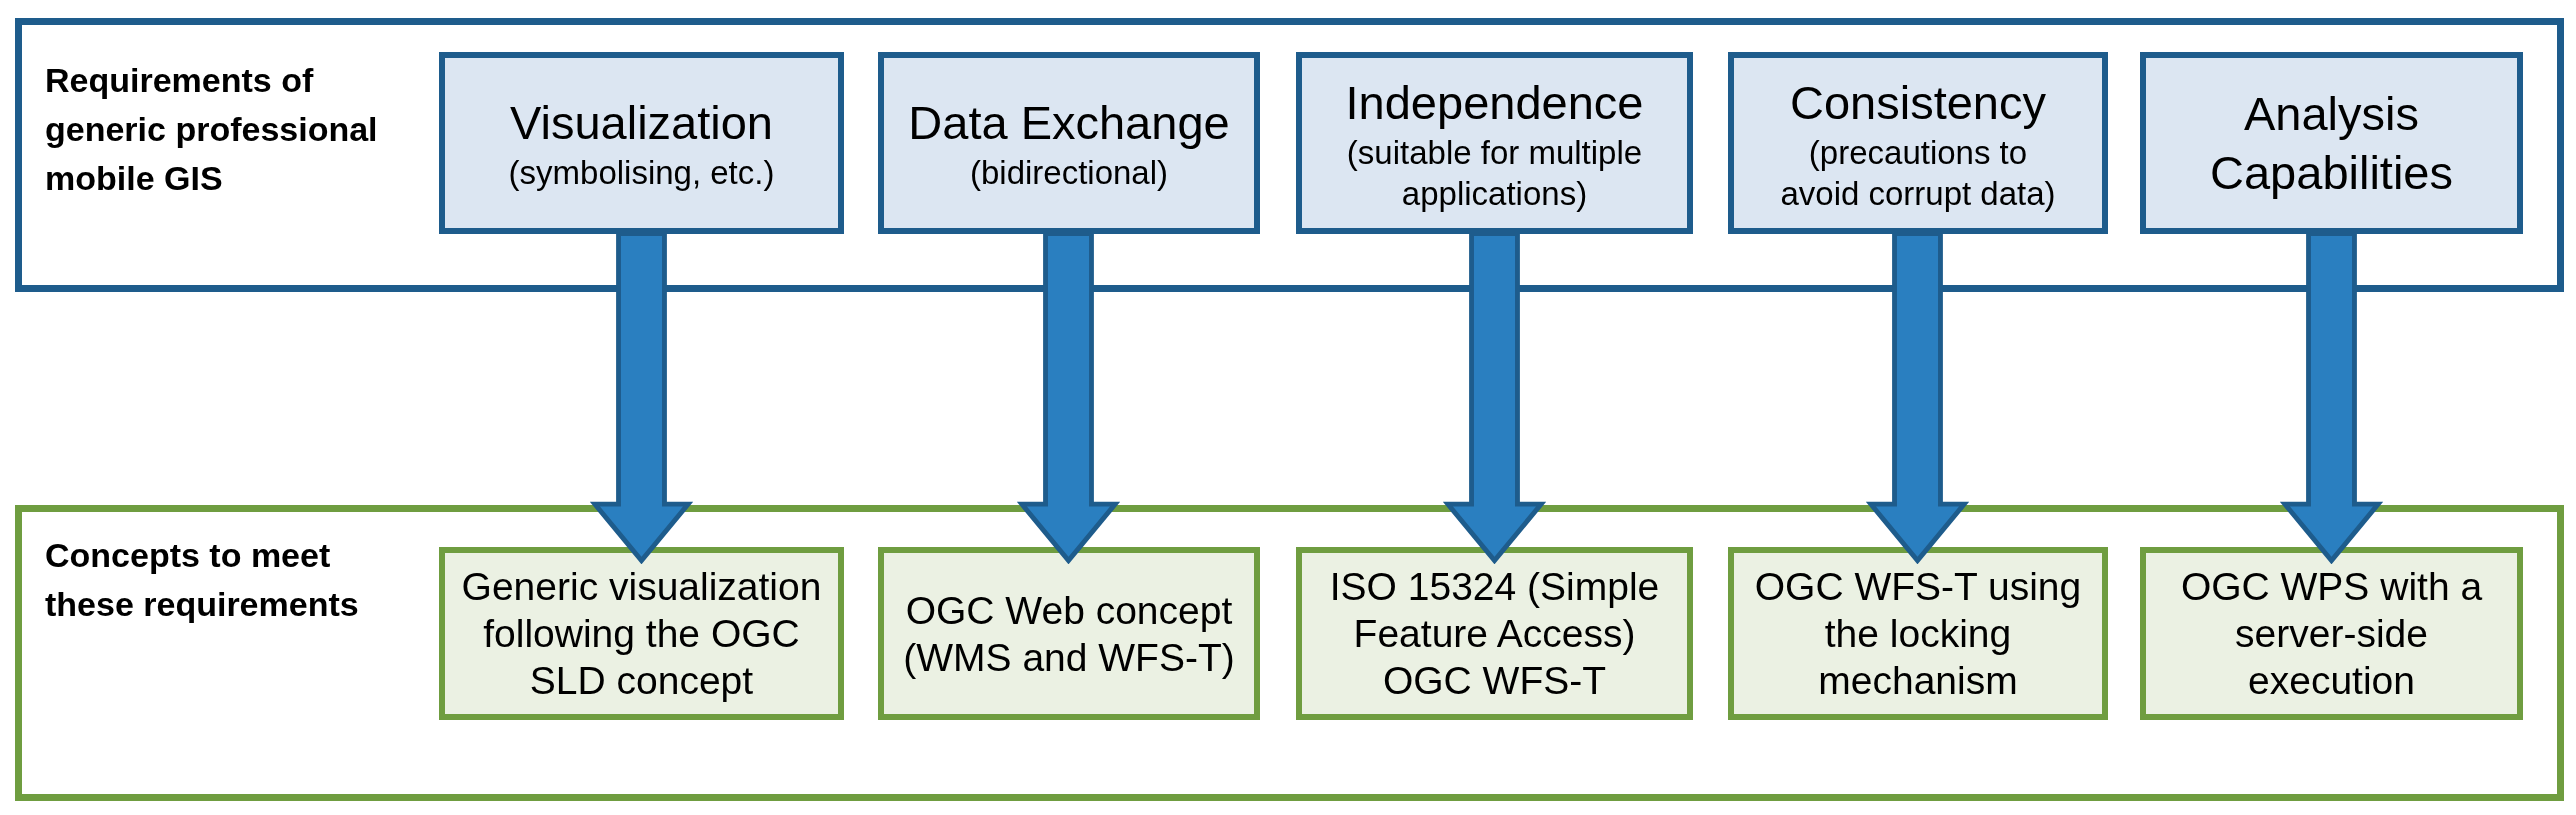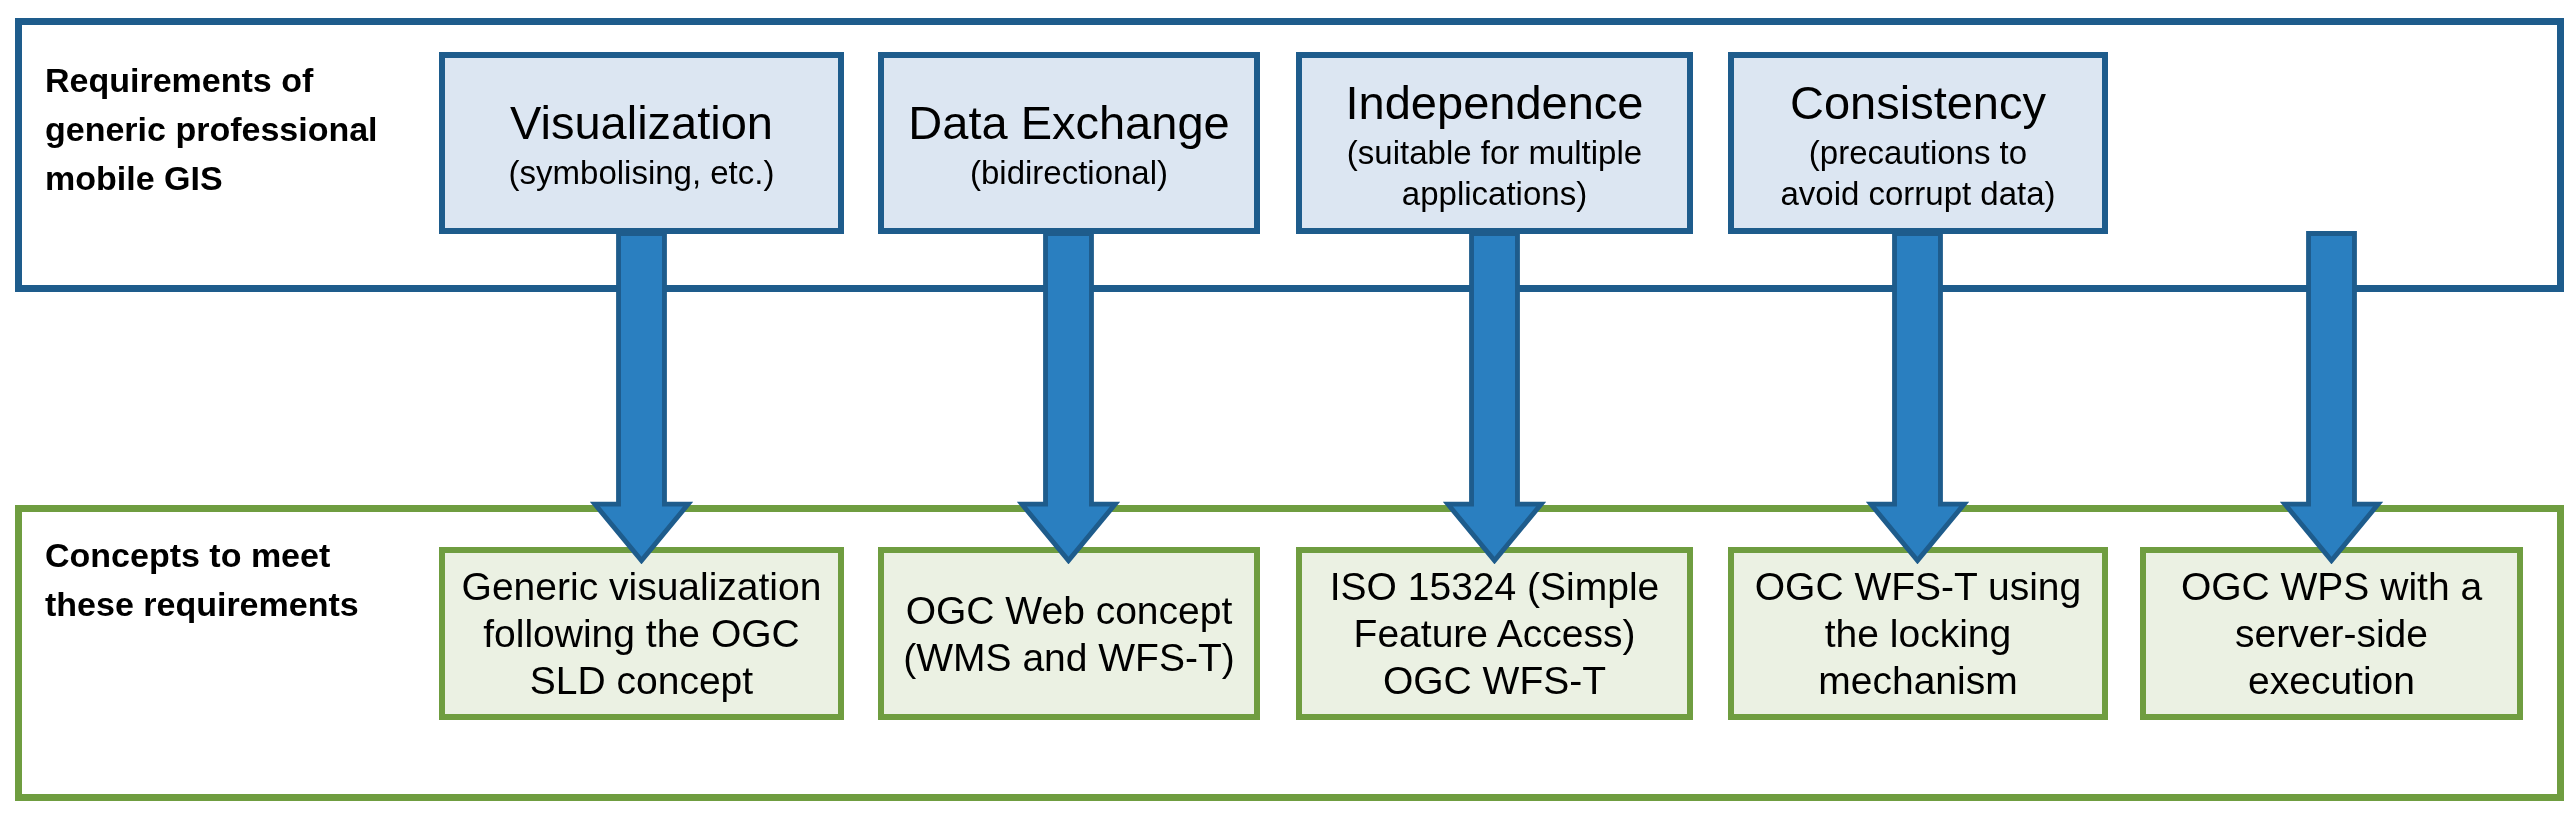--- a/index.html
+++ b/index.html
@@ -160,20 +160,25 @@
   <div class="req-box col3">
     <div class="req-title">Independence</div>
     <div class="req-sub">(suitable for multiple
 applications)</div>
   </div>
   <div class="req-box col4">
     <div class="req-title">Consistency</div>
     <div class="req-sub">(precautions to
 avoid corrupt data)</div>
   </div>
+  <div class="req-box col5">
+    <div class="req-title">Analysis
+Capabilities</div>
+    <div class="req-sub"></div>
+  </div>
 
   <div class="concept-box col1">
     <div class="concept-text">Generic visualization
 following the OGC
 SLD concept</div>
   </div>
   <div class="concept-box col2">
     <div class="concept-text">OGC Web concept
 (WMS and WFS-T)</div>
   </div>

